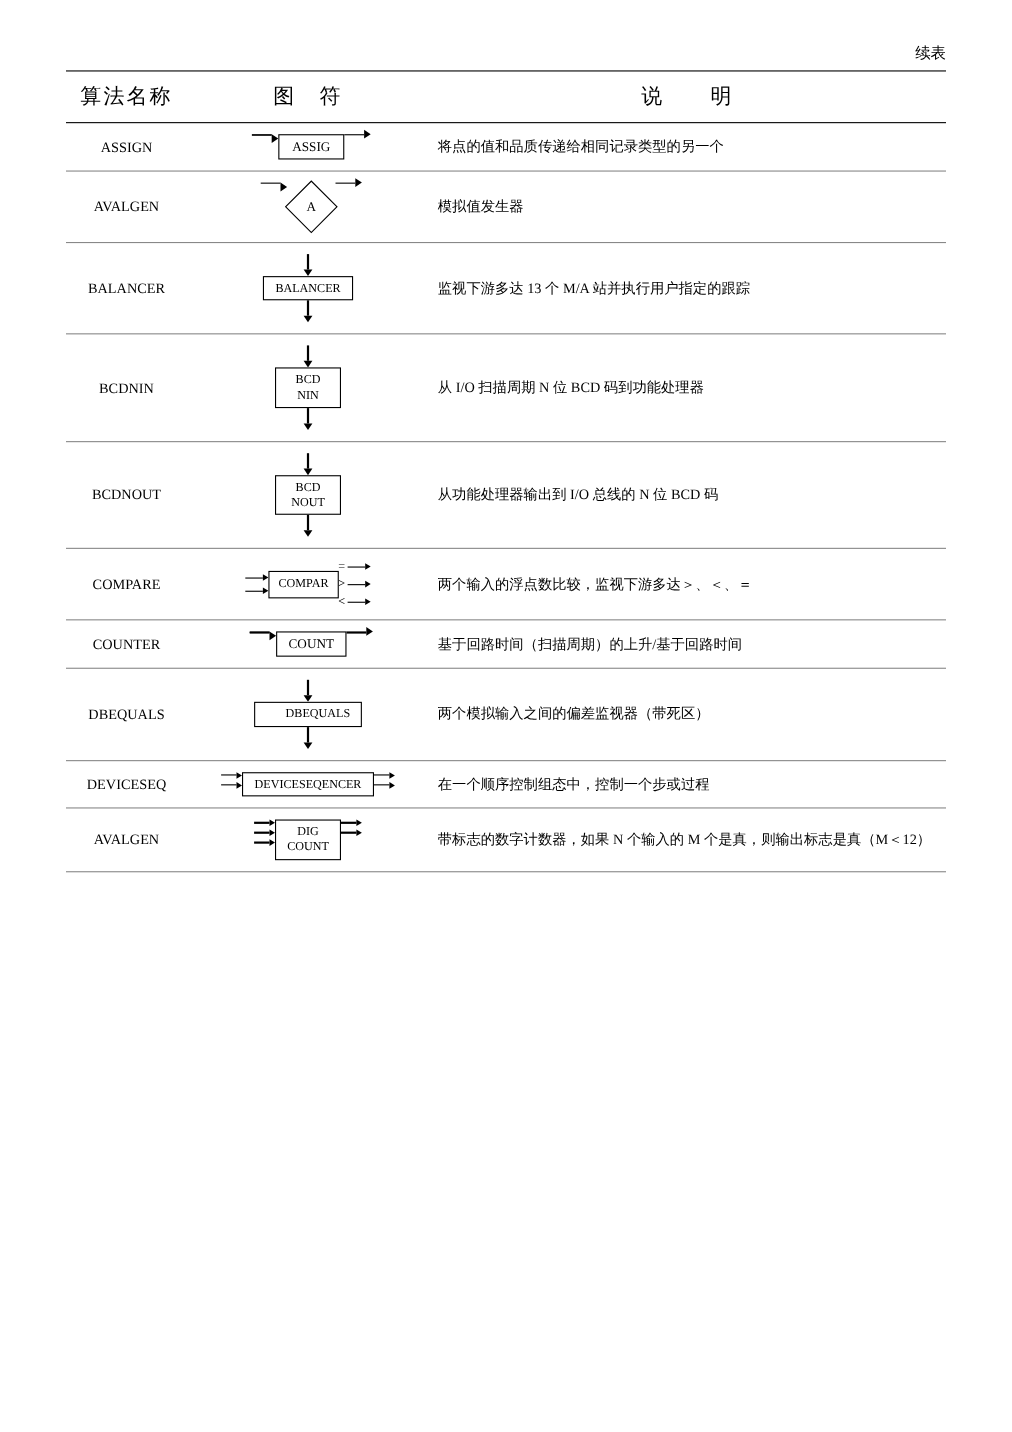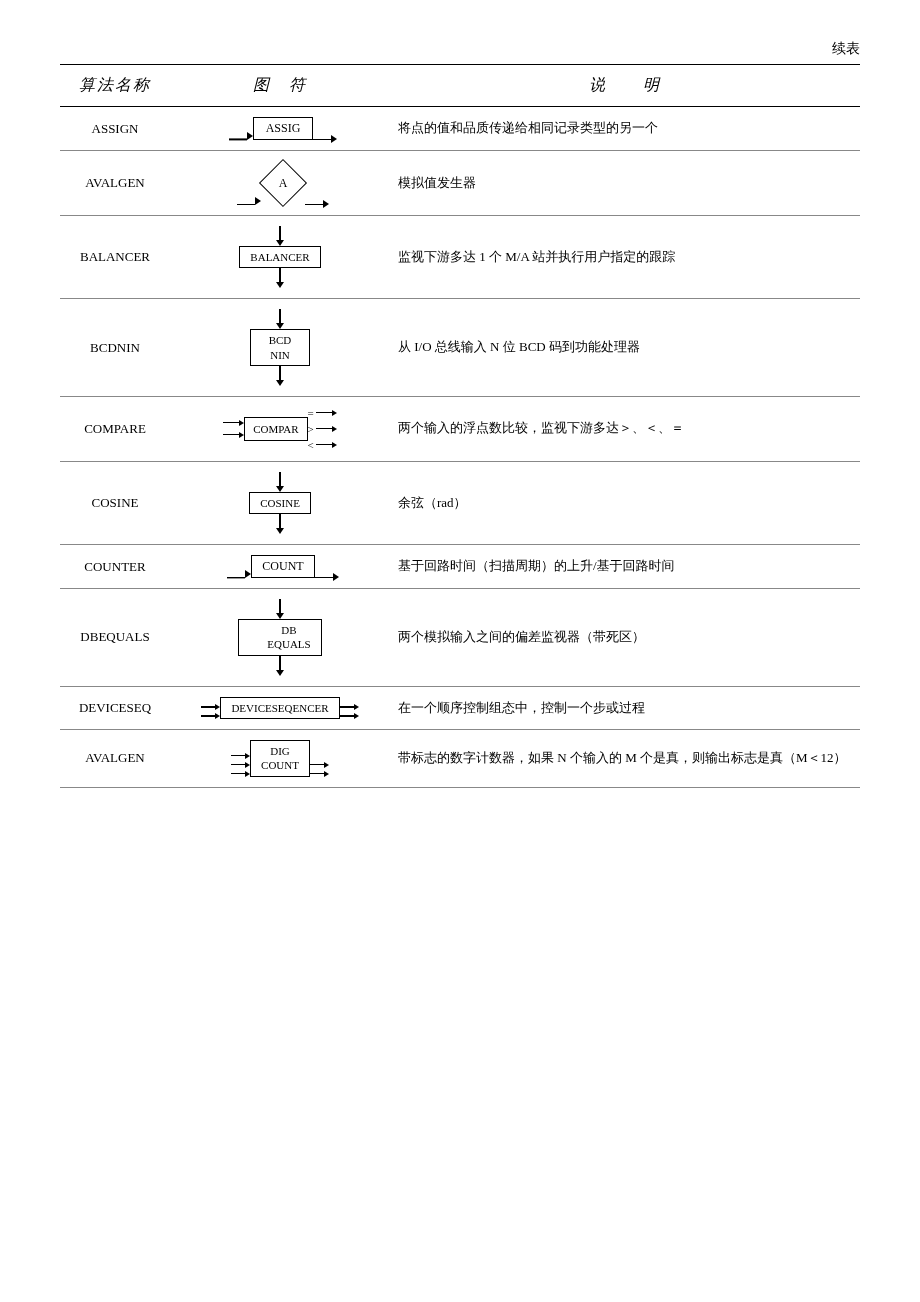--- a/index.html
+++ b/index.html
@@ -25,23 +25,22 @@
     th, td {
       border-bottom: 1px solid #888;
       padding: 10px 8px;
       vertical-align: middle;
     }
     thead th {
       border-top: 1.5px solid #000;
       border-bottom: 1.5px solid #000;
       text-align: center;
       font-weight: normal;
-      font-size: 16px;
+      font-size: 19px;
       letter-spacing: 2px;
-      font-style: italic;
     }
     td:first-child {
       width: 110px;
       text-align: center;
       font-size: 13px;
     }
     td:nth-child(2) {
       width: 220px;
       text-align: center;
     }
@@ -55,21 +54,21 @@
       justify-content: center;
       border: 1.2px solid #000;
       padding: 3px 10px;
       font-size: 12px;
       background: #fff;
       min-width: 60px;
       text-align: center;
     }
     .sym-wrap {
       display: flex;
-      align-items: flex-end;
+      align-items: flex-start;
       justify-content: center;
       gap: 0;
     }
     
     .h-line {
       display: inline-block;
       width: 18px;
       height: 1.2px;
       background: #000;
       vertical-align: middle;
@@ -144,37 +143,53 @@
       <div class="v-arrow-wrap">
         <div class="v-line"></div>
         <div style="border-left:4px solid transparent;border-right:4px solid transparent;border-top:6px solid #000;margin:0 auto;width:0;"></div>
         <div class="symbol-box symbol-multiline" style="flex-direction:column;">
               <div>BALANCER</div>
             </div>
         <div class="v-line"></div>
         <div style="border-left:4px solid transparent;border-right:4px solid transparent;border-top:6px solid #000;margin:0 auto;width:0;"></div>
       </div>
         </td>
-        <td>监视下游多达 1 个 M/A 站并执行用户指定的跟踪</td>
+        <td>监视下游多达 13 个 M/A 站并执行用户指定的跟踪</td>
       </tr>
       <tr>
         <td>BCDNIN</td>
         <td>
       <div class="v-arrow-wrap">
         <div class="v-line"></div>
         <div style="border-left:4px solid transparent;border-right:4px solid transparent;border-top:6px solid #000;margin:0 auto;width:0;"></div>
         <div class="symbol-box symbol-multiline" style="flex-direction:column;">
               <div>BCD</div>
               <div>NIN</div>
             </div>
         <div class="v-line"></div>
         <div style="border-left:4px solid transparent;border-right:4px solid transparent;border-top:6px solid #000;margin:0 auto;width:0;"></div>
       </div>
         </td>
-        <td>从 I/O 总线输入 N 位 BCD 码到功能处理器</td>
+        <td>从 I/O 扫描周期 N 位 BCD 码到功能处理器</td>
+      </tr>
+      <tr>
+        <td>BCDNOUT</td>
+        <td>
+      <div class="v-arrow-wrap">
+        <div class="v-line"></div>
+        <div style="border-left:4px solid transparent;border-right:4px solid transparent;border-top:6px solid #000;margin:0 auto;width:0;"></div>
+        <div class="symbol-box symbol-multiline" style="flex-direction:column;">
+              <div>BCD</div>
+              <div>NOUT</div>
+            </div>
+        <div class="v-line"></div>
+        <div style="border-left:4px solid transparent;border-right:4px solid transparent;border-top:6px solid #000;margin:0 auto;width:0;"></div>
+      </div>
+        </td>
+        <td>从功能处理器输出到 I/O 总线的 N 位 BCD 码</td>
       </tr>
       <tr>
         <td>COMPARE</td>
         <td>
       <div style="display:flex;align-items:center;justify-content:center;">
         <div style="display:flex;flex-direction:column;gap:6px;margin-right:0;">
           <div style="display:flex;align-items:center;">
             <span style="display:inline-block;width:16px;height:1.2px;background:#000;"></span>
             <span style="display:inline-block;width:0;height:0;border-top:3px solid transparent;border-bottom:3px solid transparent;border-left:5px solid #000;"></span>
           </div>
@@ -199,35 +214,20 @@
           </div>
           <div style="display:flex;align-items:center;">
             <span style="font-size:11px;margin-right:2px;">&lt;</span>
             <span style="display:inline-block;width:16px;height:1.2px;background:#000;"></span>
             <span style="display:inline-block;width:0;height:0;border-top:3px solid transparent;border-bottom:3px solid transparent;border-left:5px solid #000;"></span>
           </div>
         </div>
       </div>
         </td>
         <td>两个输入的浮点数比较，监视下游多达＞、＜、＝</td>
-      </tr>
-      <tr>
-        <td>COSINE</td>
-        <td>
-      <div class="v-arrow-wrap">
-        <div class="v-line"></div>
-        <div style="border-left:4px solid transparent;border-right:4px solid transparent;border-top:6px solid #000;margin:0 auto;width:0;"></div>
-        <div class="symbol-box symbol-multiline" style="flex-direction:column;">
-              <div>COSINE</div>
-            </div>
-        <div class="v-line"></div>
-        <div style="border-left:4px solid transparent;border-right:4px solid transparent;border-top:6px solid #000;margin:0 auto;width:0;"></div>
-      </div>
-        </td>
-        <td>余弦（rad）</td>
       </tr>
       <tr>
         <td>COUNTER</td>
         <td>
       <div class="sym-wrap">
         <span class="h-line" style="position:relative;">
           <span style="position:absolute;left:0;top:50%;transform:translateY(-50%);width:18px;height:1.2px;background:#000;display:block;"></span>
         </span>
         <span style="display:inline-block;width:0;height:0;border-top:4px solid transparent;border-bottom:4px solid transparent;border-left:6px solid #000;vertical-align:middle;"></span>
         <span class="symbol-box" style="margin:0 0;">COUNT</span>
@@ -237,21 +237,21 @@
       </div>
         </td>
         <td>基于回路时间（扫描周期）的上升/基于回路时间</td>
       </tr>
       <tr>
         <td>DBEQUALS</td>
         <td>
       <div class="v-arrow-wrap">
         <div class="v-line"></div>
         <div style="border-left:4px solid transparent;border-right:4px solid transparent;border-top:6px solid #000;margin:0 auto;width:0;"></div>
-        <div class="symbol-box symbol-multiline" style="flex-direction:column;padding-left:28px;">
+        <div class="symbol-box symbol-multiline" style="flex-direction:row;padding-left:28px;">
               <div>DB</div>
               <div>EQUALS</div>
             </div>
         <div class="v-line"></div>
         <div style="border-left:4px solid transparent;border-right:4px solid transparent;border-top:6px solid #000;margin:0 auto;width:0;"></div>
       </div>
         </td>
         <td>两个模拟输入之间的偏差监视器（带死区）</td>
       </tr>
       <tr>

